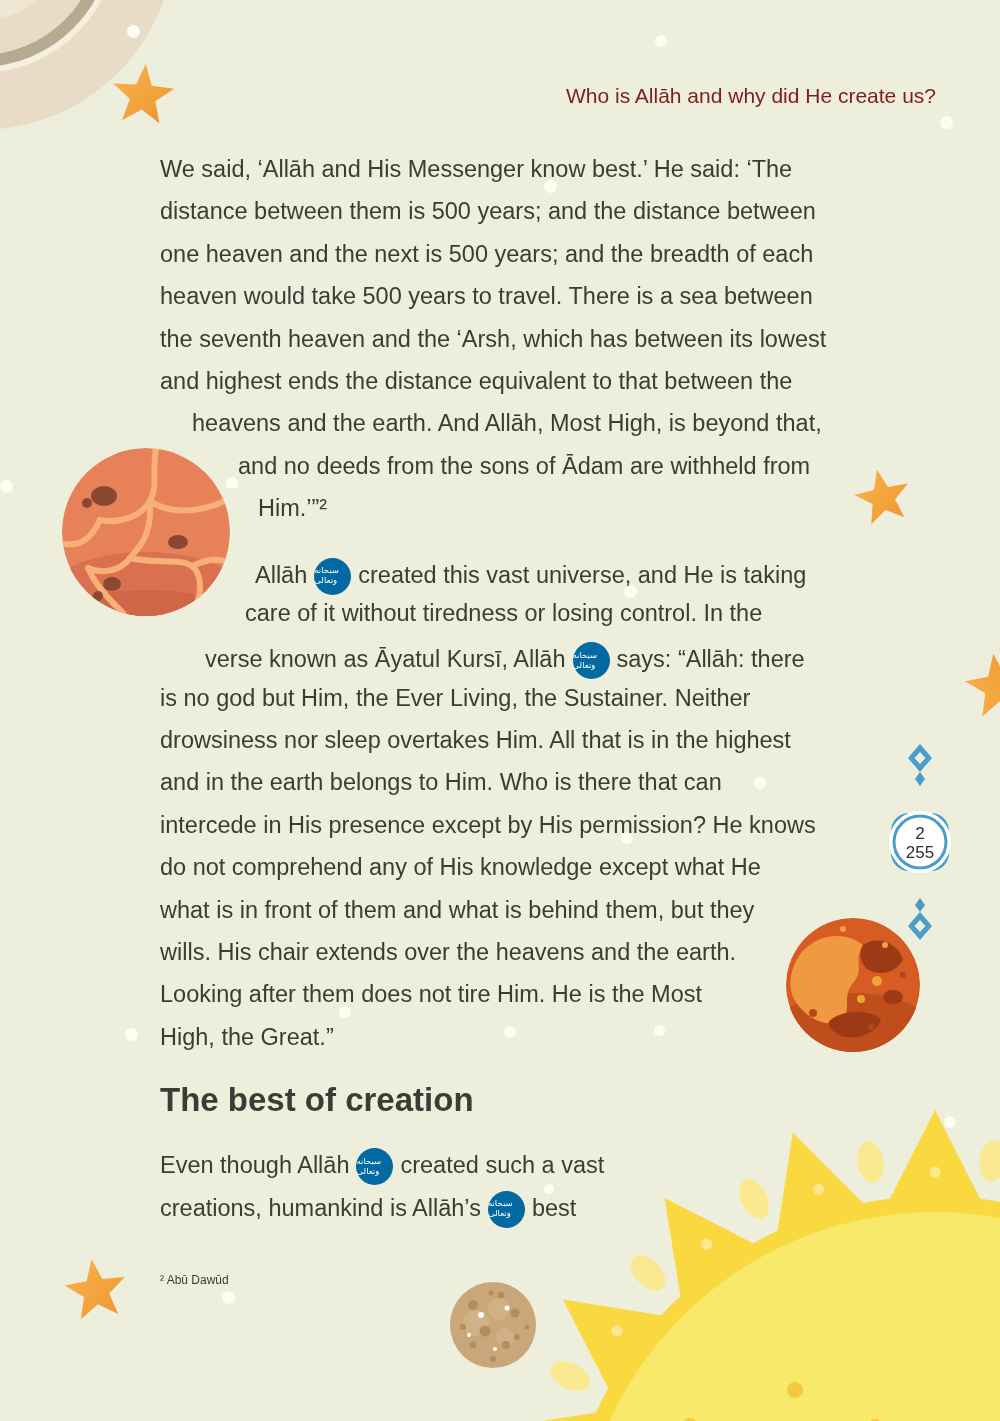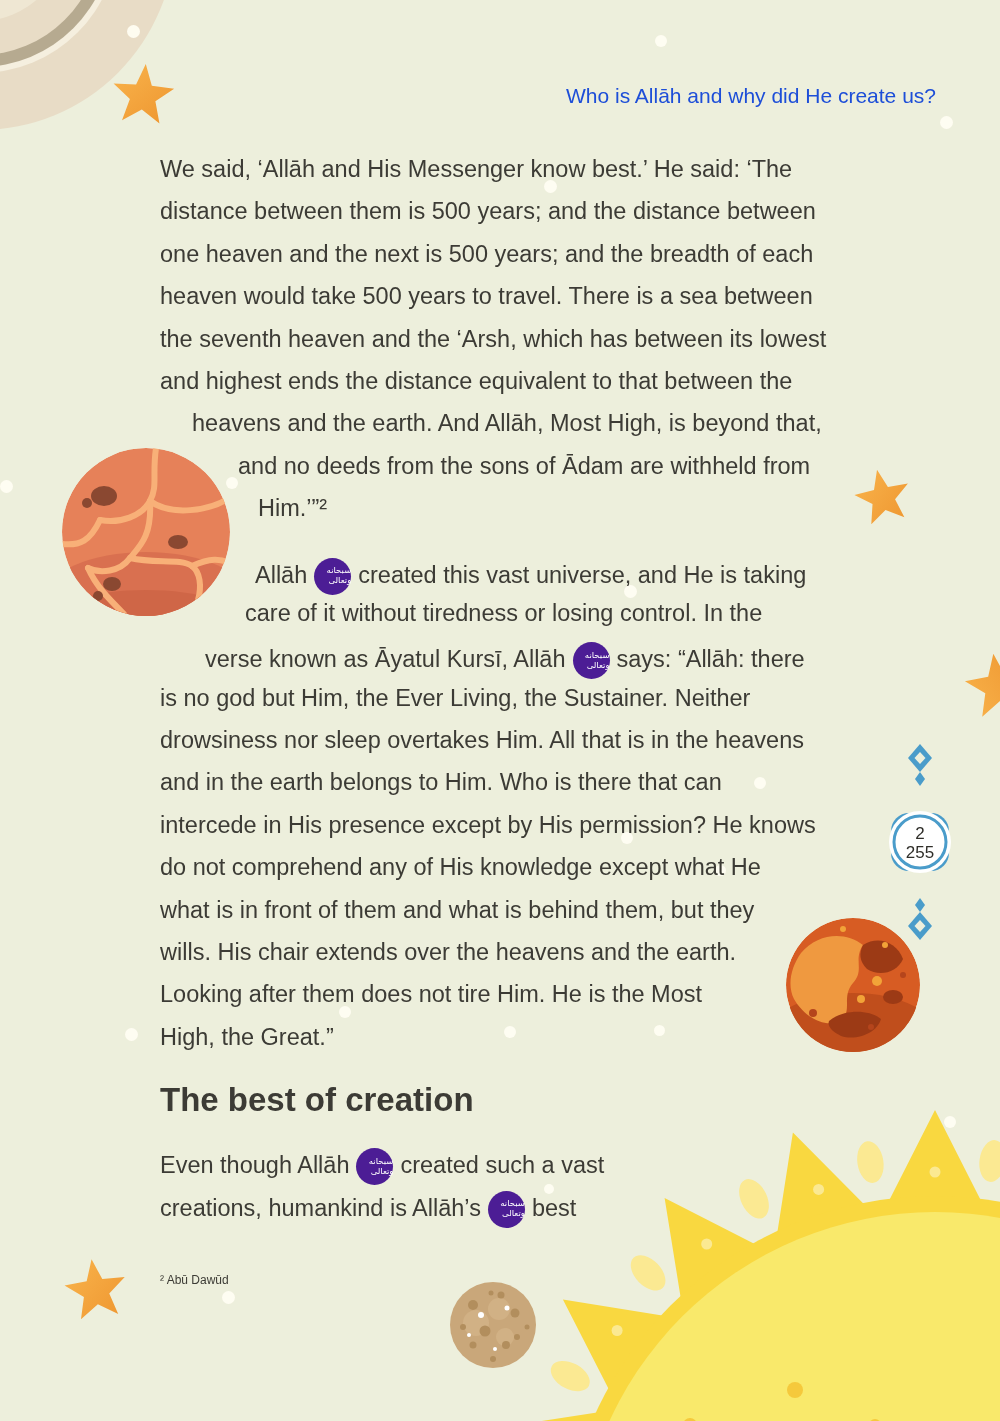--- a/index.html
+++ b/index.html
@@ -1,28 +1,28 @@
 <!DOCTYPE html>
 <html><head>
 <meta charset="utf-8">
 <style>
   html,body{margin:0;padding:0;}
   .page{position:relative;width:1000px;height:1421px;background:#edefdc;overflow:hidden;
         font-family:"Liberation Sans",sans-serif;color:#3c3b35;}
   .decor{position:absolute;}
   .dot{position:absolute;border-radius:50%;background:#fffdf2;opacity:.95;}
-  .header{position:absolute;top:84px;right:64px;font-size:21px;color:#1d4ed8;}
+  .header{position:absolute;top:84px;right:64px;font-size:21px;color:#7f1d1d;}
   .content{position:absolute;left:160px;top:148px;}
   .line{height:42.4px;line-height:42.4px;font-size:23.5px;white-space:nowrap;}
   .para2{margin-top:20px;}
   .heading{margin:26px 0 0 0;font-size:33px;font-weight:bold;line-height:32px;height:32px;}
   .para3{margin-top:24px;}
   .footnote{margin-top:40px;font-size:12px;height:30px;line-height:30px;}
-  .swt{display:inline-flex;flex-direction:column;align-items:flex-end;justify-content:center;
-       width:37px;height:37px;border-radius:50%;background:#4c1d95;color:#ffffff;
+  .swt{display:inline-flex;flex-direction:column;align-items:flex-start;justify-content:center;
+       width:37px;height:37px;border-radius:50%;background:#0369a1;color:#ffffff;
        font-size:8.5px;line-height:1.15;vertical-align:middle;margin:8px 7px;
        font-family:"DejaVu Sans",sans-serif;}
   .orn-num{font-size:17px;fill:#2f2e29;text-anchor:middle;font-family:"Liberation Sans",sans-serif;}
   svg{display:block;}
 </style>
 </head>
 <body>
 
 <div class="page">
 
@@ -245,21 +245,21 @@
           </span><span>created this vast universe, and He is taking</span>
       </div>
       <div class="line" style="margin-left:85px">care of it without tiredness or losing control. In the</div>
       <div class="line" style="margin-left:45px">
         <span>verse known as Āyatul Kursī, Allāh</span><span class="swt">
             <span>سبحانه</span>
             <span>وتعالى</span>
           </span><span>says: “Allāh: there</span>
       </div>
       <div class="line">is no god but Him, the Ever Living, the Sustainer. Neither</div>
-      <div class="line">drowsiness nor sleep overtakes Him. All that is in the heavens</div>
+      <div class="line">drowsiness nor sleep overtakes Him. All that is in the highest</div>
       <div class="line">and in the earth belongs to Him. Who is there that can</div>
       <div class="line">intercede in His presence except by His permission? He knows</div>
       <div class="line">do not comprehend any of His knowledge except what He</div>
       <div class="line">what is in front of them and what is behind them, but they</div>
       <div class="line">wills. His chair extends over the heavens and the earth.</div>
       <div class="line">Looking after them does not tire Him. He is the Most</div>
       <div class="line">High, the Great.”</div>
     </div>
 
     <div class="heading">The best of creation</div>

